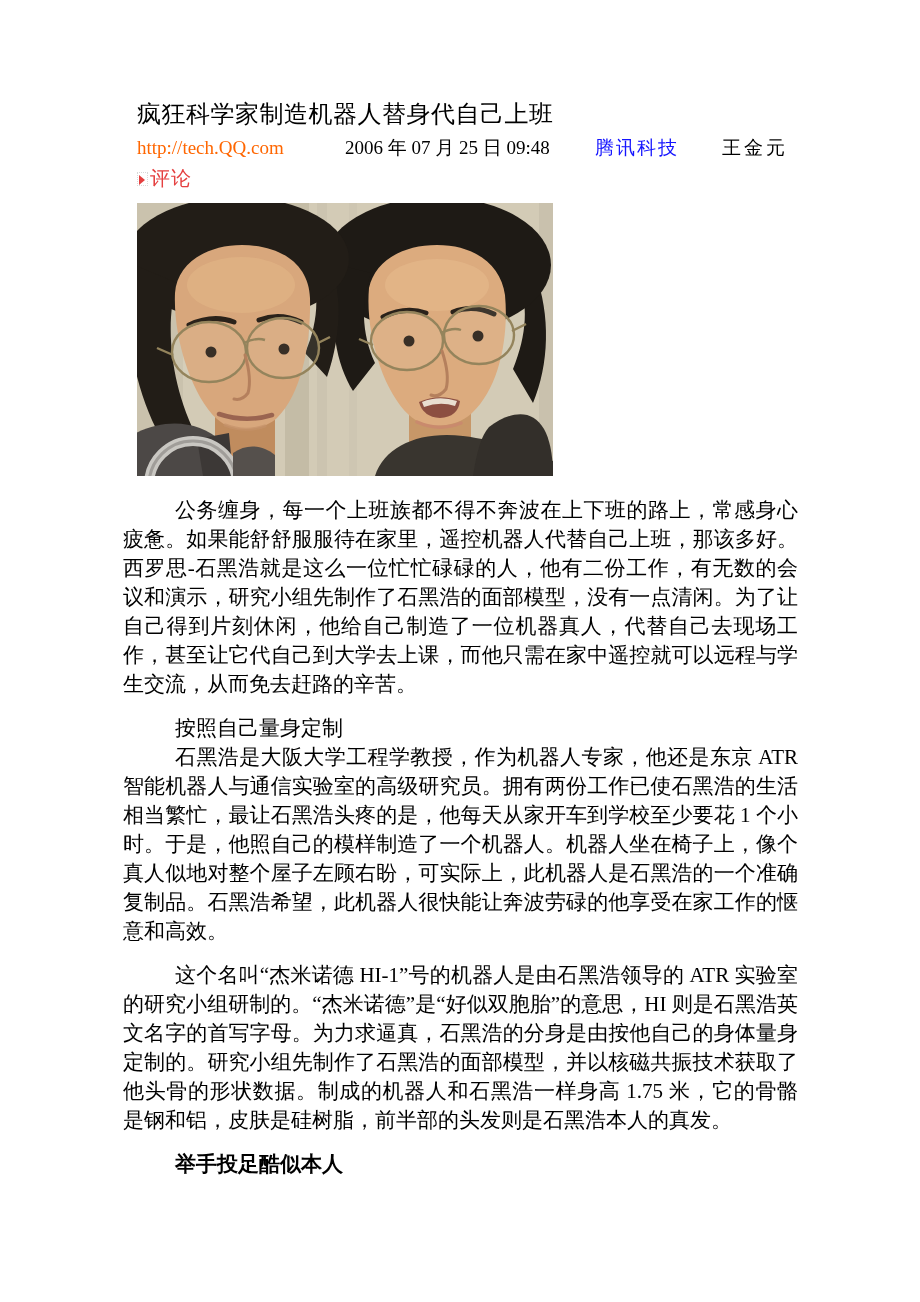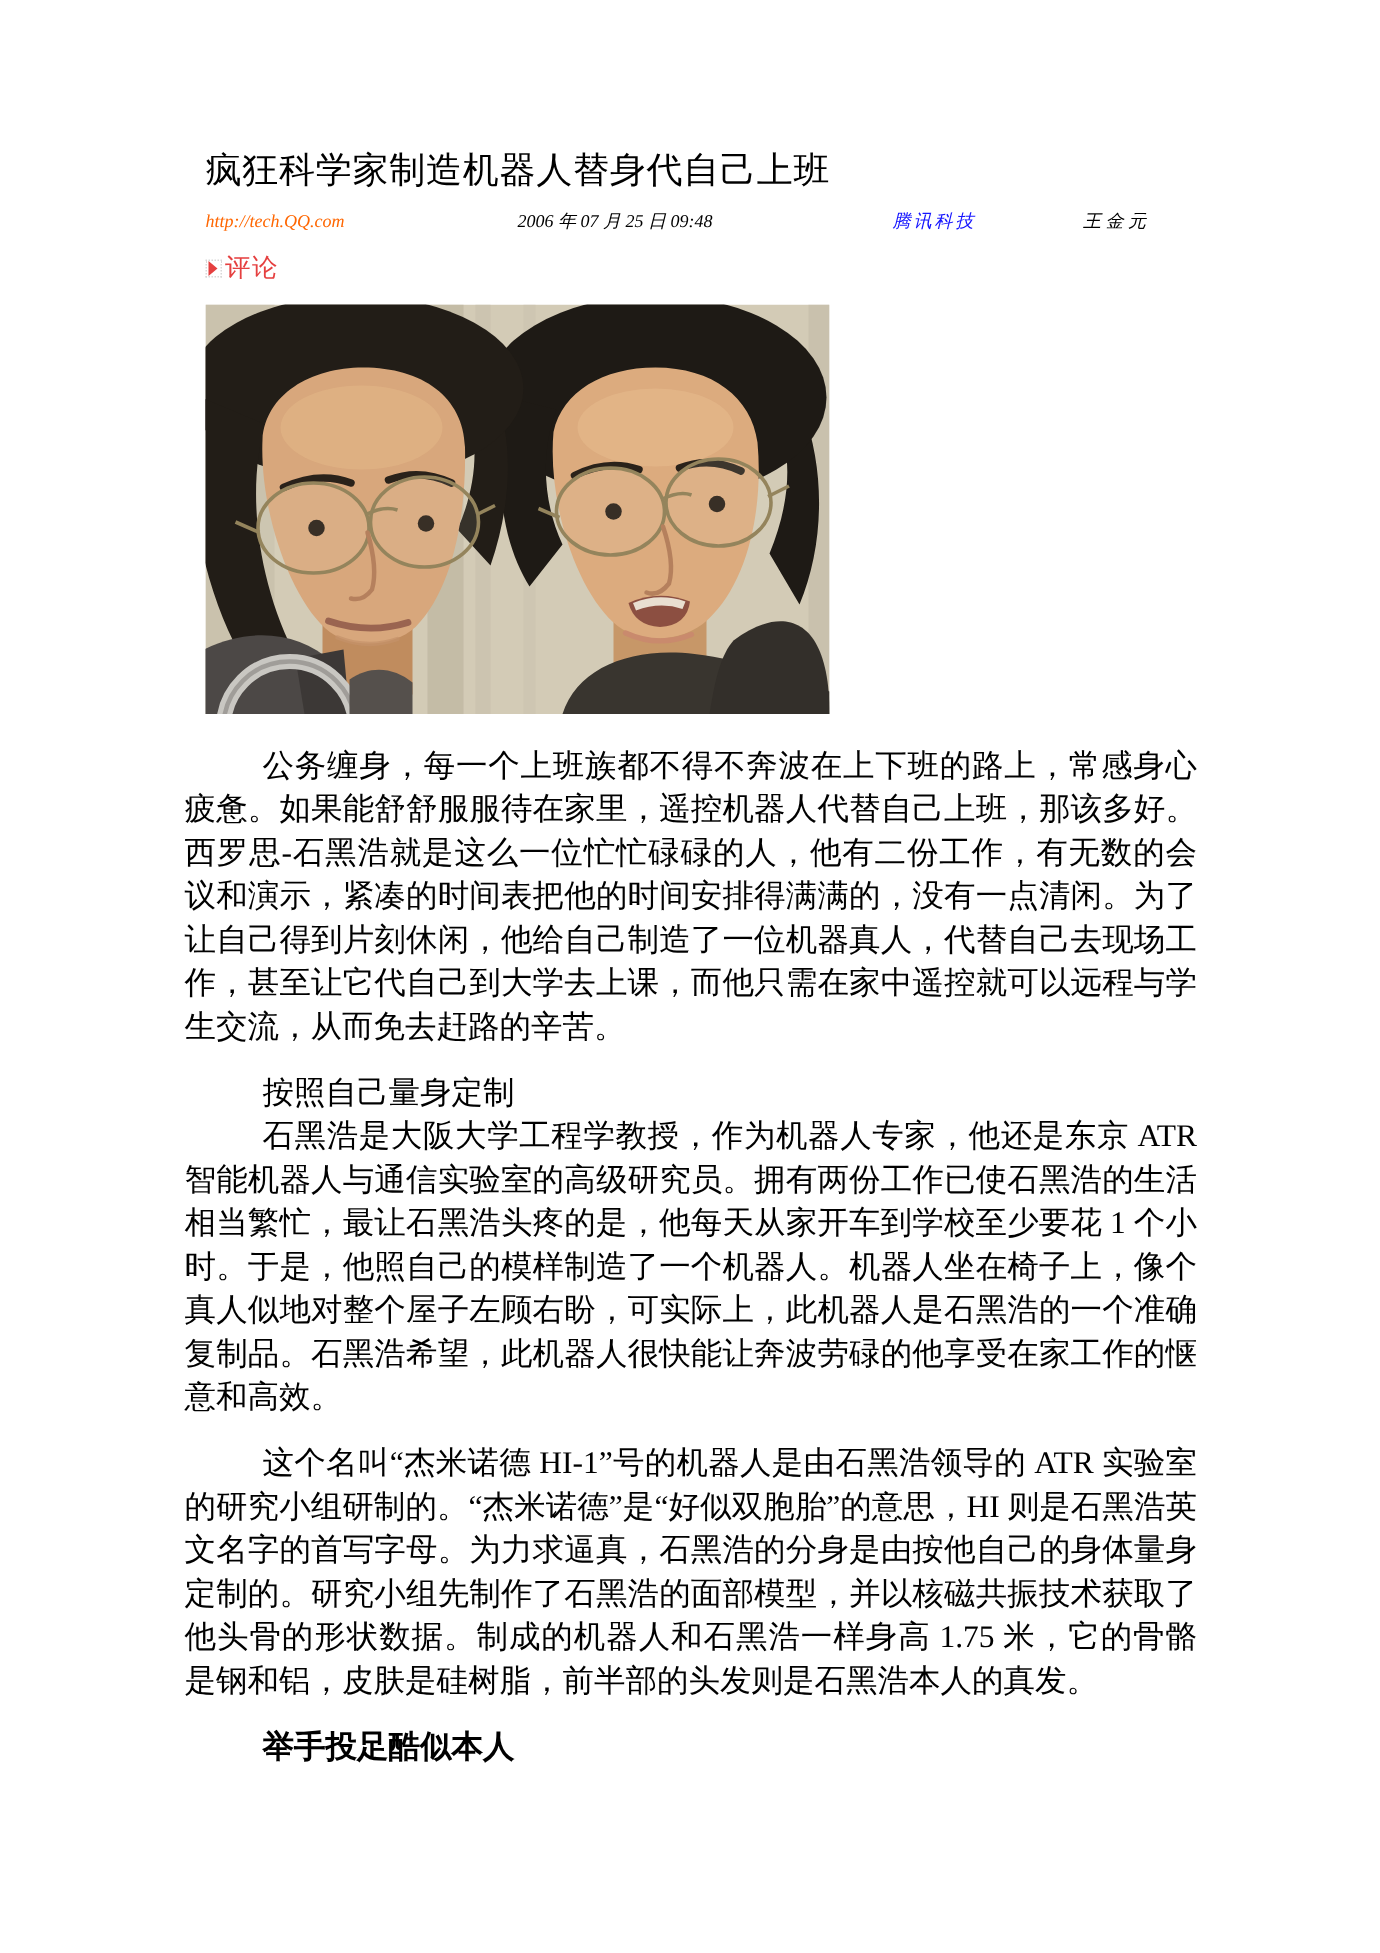--- a/index.html
+++ b/index.html
@@ -3,27 +3,27 @@
 <meta charset="utf-8">
 <style>
   html,body{margin:0;padding:0;}
   body{
     width:920px;height:1302px;background:#ffffff;overflow:hidden;
     font-family:"Liberation Serif","DejaVu Serif",serif;color:#000;
     -webkit-font-smoothing:none;
   }
   .page{padding:104px 122px 0 123px;}
   .title{font-size:24px;line-height:21px;font-weight:normal;margin:0 0 0 14px;letter-spacing:.5px;}
-  .meta{margin:12px 0 0 14px;font-size:12px;line-height:21px;white-space:nowrap;font-style:italic;}
+  .meta{margin:12px 0 0 14px;font-size:19px;line-height:21px;white-space:nowrap;}
   .meta span,.meta a{display:inline-block;vertical-align:top;}
   .meta .url{width:208px;color:var(--url_orange);text-decoration:none;}
   .meta .date{width:250px;}
   .meta .source{width:127px;color:var(--source_blue);text-decoration:none;letter-spacing:2px;}
   .meta .author{letter-spacing:3px;}
-  .comment{margin:11px 0 0 14px;font-size:17px;line-height:19px;}
+  .comment{margin:11px 0 0 14px;font-size:20px;line-height:19px;}
   .comment a{color:var(--comment_red);text-decoration:none;letter-spacing:1px;}
   .tri{display:inline-block;width:0;height:0;border-left:6px solid var(--comment_red);
        border-top:5px solid transparent;border-bottom:5px solid transparent;margin-right:1px;
        position:relative;top:0px;}
   .tribox{display:inline-block;border:1px dotted #d8d8d8;padding:0 1px;margin-right:2px;line-height:10px;}
   figure.photo{margin:15px 0 0 14px;padding:0;width:416px;height:273px;display:block;}
   figure.photo svg{display:block;width:416px;height:273px;}
   .bodytext{margin-top:20px;font-size:21px;line-height:29px;text-align:justify;}
   p.para{margin:0 0 15px 0;text-indent:52px;}
   h2.sec{font-size:21px;line-height:29px;font-weight:normal;margin:14px 0 0 0;text-indent:52px;}
@@ -96,20 +96,20 @@
       <path d="M88,222 q20,8 40,1" stroke="#c4926a" stroke-width="3" fill="none" opacity="0.7" stroke-linecap="round"></path>
       <path d="M-5,232 C28,214 62,218 84,238 L88,273 L-5,273 Z" fill="#4c4846"></path>
       <path d="M60,236 L92,230 L96,273 L66,273 Z" fill="#3c3836"></path>
       <circle cx="56" cy="282" r="44" fill="none" stroke="#c9c7c2" stroke-width="10"></circle>
       <circle cx="56" cy="282" r="44" fill="none" stroke="#8e8c88" stroke-width="3" opacity="0.7"></circle>
       <path d="M96,250 C110,240 126,242 138,252 L138,273 L96,273 Z" fill="#55504c"></path>
     </svg>
   </figure>
 
   <div class="bodytext">
-    <p class="para">公务缠身，每一个上班族都不得不奔波在上下班的路上，常感身心疲惫。如果能舒舒服服待在家里，遥控机器人代替自己上班，那该多好。西罗思-石黑浩就是这么一位忙忙碌碌的人，他有二份工作，有无数的会议和演示，紧凑的时间表把他的时间安排得满满的，没有一点清闲。为了让自己得到片刻休闲，他给自己制造了一位机器真人，代替自己去现场工作，甚至让它代自己到大学去上课，而他只需在家中遥控就可以远程与学生交流，从而免去赶路的辛苦。</p>
+    <p class="para">公务缠身，每一个上班族都不得不奔波在上下班的路上，常感身心疲惫。如果能舒舒服服待在家里，遥控机器人代替自己上班，那该多好。西罗思-石黑浩就是这么一位忙忙碌碌的人，他有二份工作，有无数的会议和演示，研究小组先制作了石黑浩的面部模型，没有一点清闲。为了让自己得到片刻休闲，他给自己制造了一位机器真人，代替自己去现场工作，甚至让它代自己到大学去上课，而他只需在家中遥控就可以远程与学生交流，从而免去赶路的辛苦。</p>
     <h2 class="sec">按照自己量身定制</h2>
     <p class="para">石黑浩是大阪大学工程学教授，作为机器人专家，他还是东京 ATR 智能机器人与通信实验室的高级研究员。拥有两份工作已使石黑浩的生活相当繁忙，最让石黑浩头疼的是，他每天从家开车到学校至少要花 1 个小时。于是，他照自己的模样制造了一个机器人。机器人坐在椅子上，像个真人似地对整个屋子左顾右盼，可实际上，此机器人是石黑浩的一个准确复制品。石黑浩希望，此机器人很快能让奔波劳碌的他享受在家工作的惬意和高效。</p>
     <p class="para">这个名叫“杰米诺德 HI-1”号的机器人是由石黑浩领导的 ATR 实验室的研究小组研制的。“杰米诺德”是“好似双胞胎”的意思，HI 则是石黑浩英文名字的首写字母。为力求逼真，石黑浩的分身是由按他自己的身体量身定制的。研究小组先制作了石黑浩的面部模型，并以核磁共振技术获取了他头骨的形状数据。制成的机器人和石黑浩一样身高 1.75 米，它的骨骼是钢和铝，皮肤是硅树脂，前半部的头发则是石黑浩本人的真发。</p>
     <h2 class="sec bold">举手投足酷似本人</h2>
   </div>
 
 </div>
 
 </body></html>

